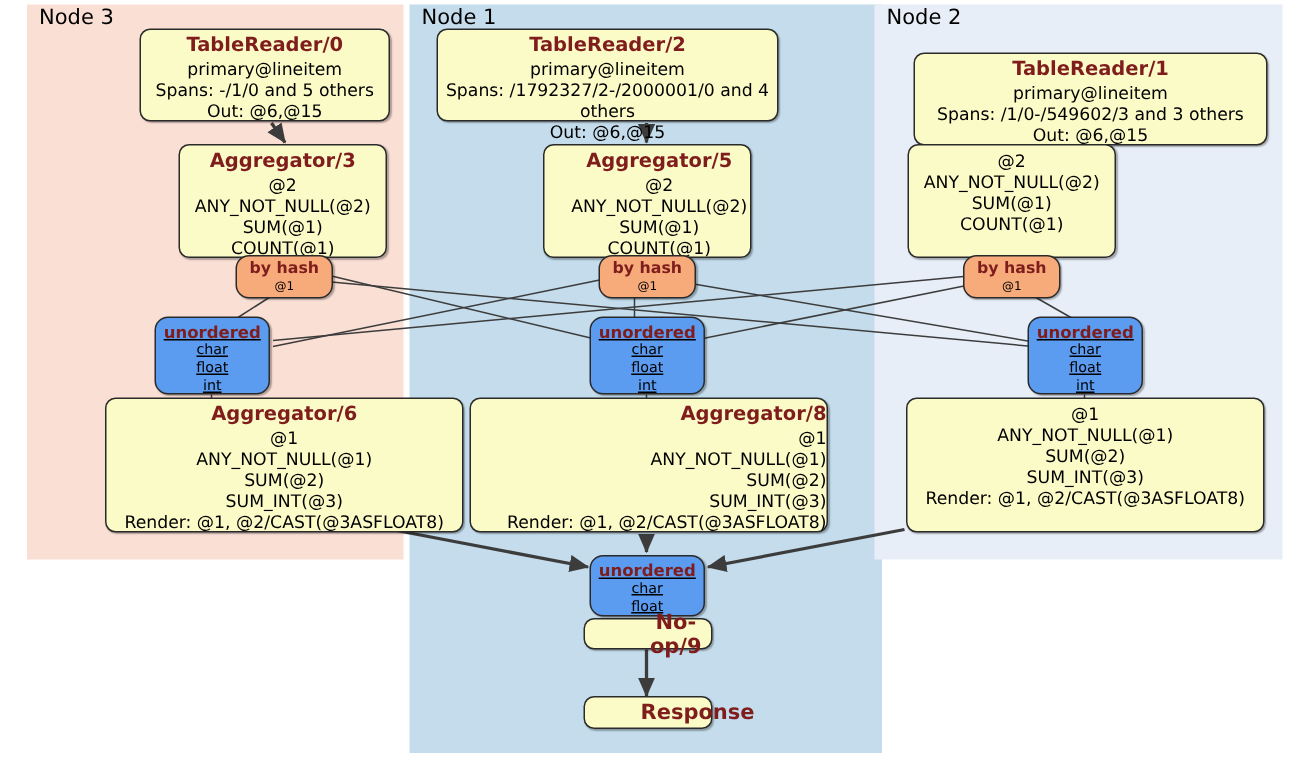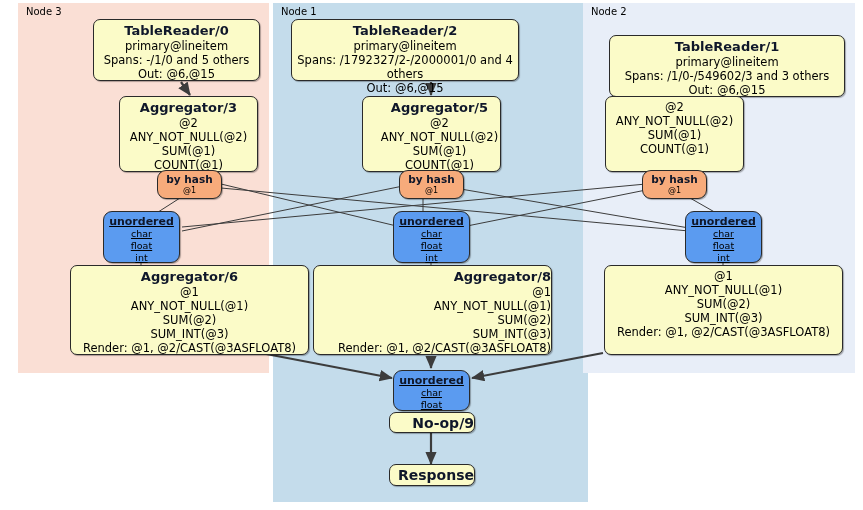--- a/index.html
+++ b/index.html
@@ -18,21 +18,21 @@
     overflow: hidden;
   }
   .node-panel {
     position: absolute;
     box-sizing: border-box;
   }
   .node-panel .panel-label {
     position: absolute;
     top: 3px;
     left: 8px;
-    font-size: 10px;
+    font-size: 14px;
     color: #000000;
     line-height: 12px;
     white-space: nowrap;
   }
   svg.edges {
     position: absolute;
     left: 0;
     top: 0;
     width: 863px;
     height: 510px;
@@ -41,21 +41,21 @@
   .gnode {
     position: absolute;
     box-sizing: border-box;
     border: 1px solid #2a2a2a;
     border-radius: 7px;
     text-align: center;
     box-shadow: 1px 1px 1px rgba(0,0,0,0.30);
   }
   .gnode .title {
     font-weight: bold;
-    color: #0f172a;
+    color: #7f1d1d;
   }
   .gnode .line {
     color: #000000;
   }
   .proc {
     background: #fbfbc8;
     padding-top: 3px;
   }
   .proc .title {
     font-size: 13px;
@@ -89,21 +89,22 @@
     line-height: 13px;
   }
   .stream .line {
     font-size: 9.5px;
     line-height: 12px;
   }
   .small-proc {
     background: #fbfbc8;
     display: flex;
     align-items: center;
-    justify-content: flex-end;
+    justify-content: flex-start;
+    padding-left: 37px;
   }
   .small-proc .title {
     font-size: 14px;
     line-height: 16px;
   }
 </style>
 </head>
 <body>
 
 <div id="canvas">

